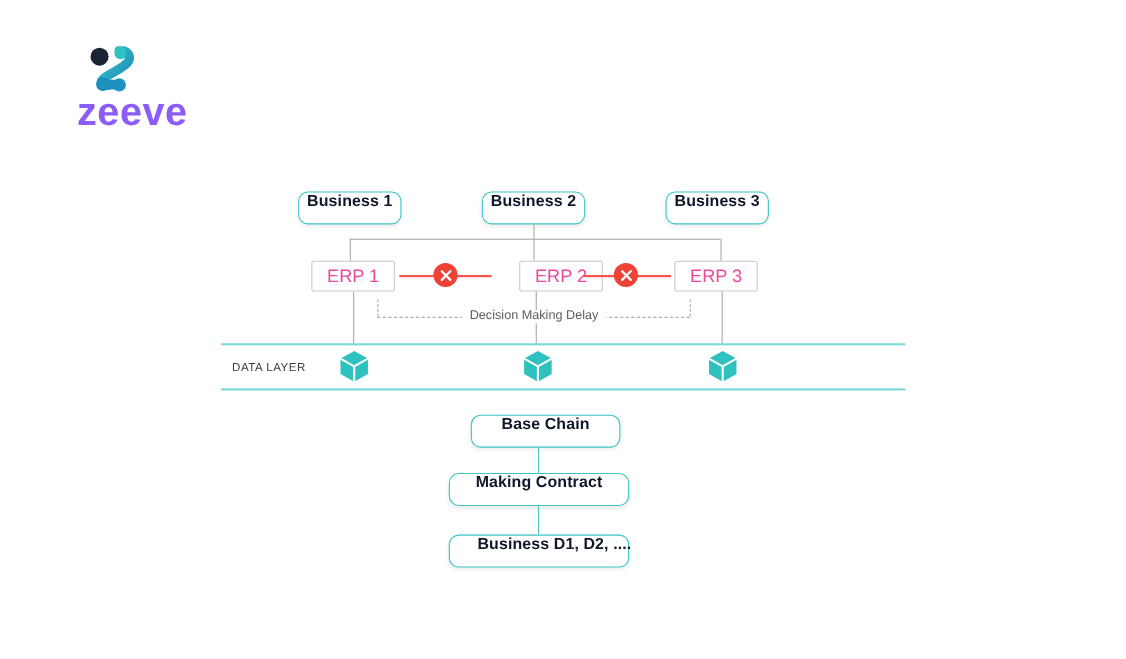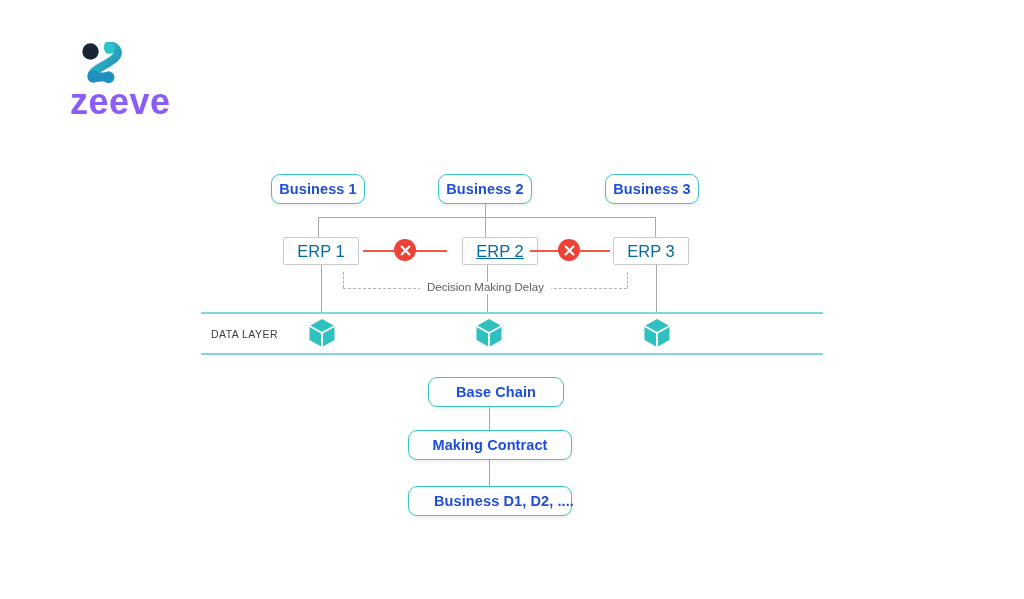--- a/index.html
+++ b/index.html
@@ -42,39 +42,38 @@
     color: #8b5cf6;
     line-height: 1;
   }
 
   
   .pill {
     position: absolute;
     border: 1.6px solid #3ac6c6;
     border-radius: 9px;
     background: #ffffff;
-    color: #1d4ed8;
+    color: #0f172a;
     font-weight: bold;
     font-size: 14.5px;
     letter-spacing: 0.1px;
     display: flex;
-    align-items: center;
     justify-content: center;
     box-sizing: border-box;
     box-shadow: 0 2px 4px rgba(0,0,0,0.07);
     white-space: nowrap;
   }
 
   
   .erpbox {
     position: absolute;
     border: 1.2px solid #c9c9c9;
     border-radius: 2px;
     background: #ffffff;
-    color: #0369a1;
+    color: #ec4899;
     font-size: 16.5px;
     font-weight: normal;
     display: flex;
     align-items: center;
     justify-content: center;
     box-sizing: border-box;
     white-space: nowrap;
   }
 
   
@@ -183,21 +182,21 @@
 
 <div class="vline-gray" style="left:485px; top:204px; height:13px;"></div>
 <div class="hline-gray" style="left:318px; top:217px; width:337px;"></div>
 <div class="vline-gray" style="left:318px; top:217px; height:20px;"></div>
 <div class="vline-gray" style="left:485px; top:217px; height:20px;"></div>
 <div class="vline-gray" style="left:655px; top:217px; height:20px;"></div>
 
 <div class="erpbox" style="left:283px; top:237px; width:76px; height:28px;">
   <span>ERP 1</span>
 </div>
-<div class="erpbox" style="left:462px; top:237px; width:76px; height:28px;text-decoration:underline;">
+<div class="erpbox" style="left:472px; top:237px; width:76px; height:28px;">
   <span>ERP 2</span>
 </div>
 <div class="erpbox" style="left:613px; top:237px; width:76px; height:28px;">
   <span>ERP 3</span>
 </div>
 
 <div class="redline" style="left:363px; top:250px; width:84px;"></div>
 <div class="xbadge" style="left:394px; top:239px;">
   <svg width="11" height="11" viewBox="0 0 11 11" xmlns="http://www.w3.org/2000/svg">
     <path d="M1.6 1.6 L9.4 9.4 M9.4 1.6 L1.6 9.4" stroke="#ffffff" stroke-width="2.1" stroke-linecap="round"></path>

